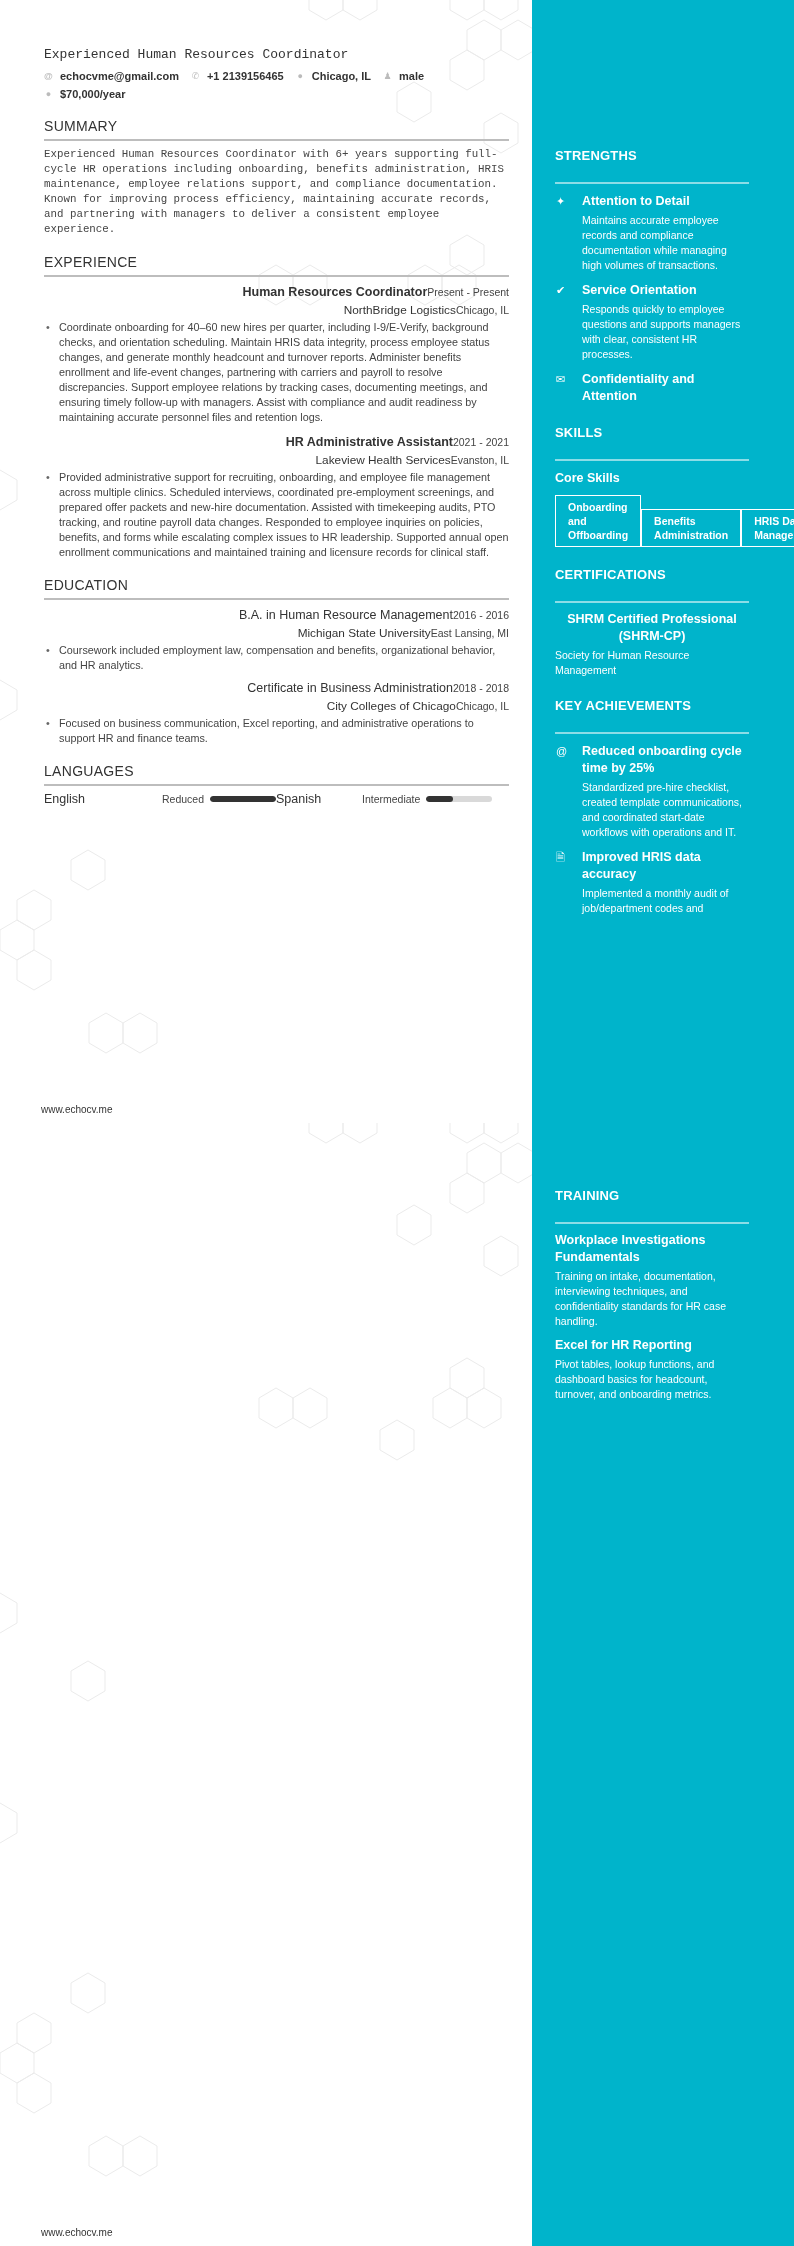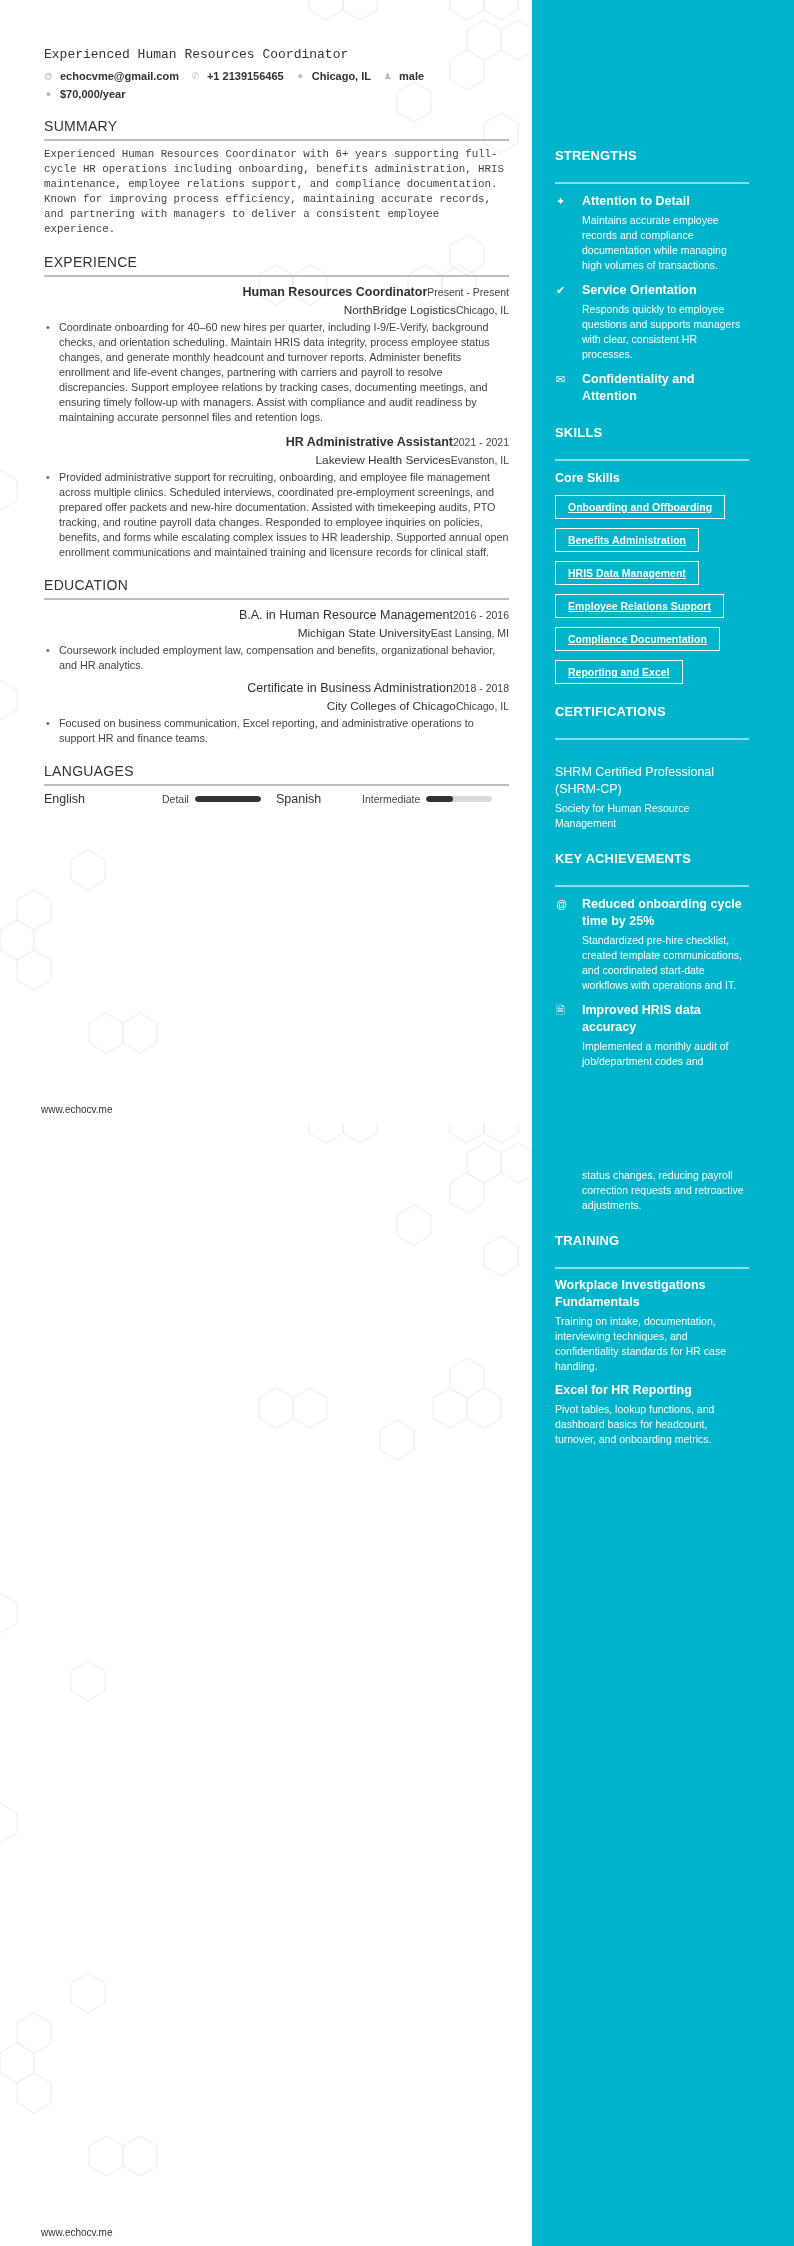--- a/index.html
+++ b/index.html
@@ -45,22 +45,22 @@
   
   .side { position: absolute; left: 555px; width: 194px; color: #fff; }
   .s-title { font-size: 13px; font-weight: bold; letter-spacing: 0.2px; padding-bottom: 18px; border-bottom: 2px solid rgba(255,255,255,0.55); line-height: 16px; }
   .s-item { display: flex; margin-top: 9px; }
   .s-ic { width: 27px; flex: none; font-size: 11px; line-height: 16px; padding-left: 1px; }
   .s-body { flex: 1; }
   .s-head { font-size: 12.5px; font-weight: bold; line-height: 17px; }
   .s-desc { font-size: 10.5px; line-height: 15px; margin-top: 3px; }
   .core { font-size: 12.5px; font-weight: bold; margin-top: 9px; line-height: 16px; }
   .chip { display: inline-block; border: 1px solid #fff; padding: 4px 12px; font-size: 10.5px; font-weight: bold; margin-top: 9px; line-height: 14px; }
-  .chips { display: flex; flex-direction: column; align-items: flex-start; text-decoration: underline; }
-  .cert-name { font-size: 12.5px; font-weight: normal; line-height: 17px; margin-top: 24px; }
+  .chips { display: flex; flex-direction: row; align-items: flex-end; }
+  .cert-name { font-size: 12.5px; font-weight: bold; line-height: 17px; margin-top: 8px; text-align: center; }
   .cert-org { font-size: 10.5px; line-height: 15px; margin-top: 3px; }
   .train-name { font-size: 12.5px; font-weight: bold; line-height: 17px; margin-top: 8px; }
   .train-desc { font-size: 10.5px; line-height: 15px; margin-top: 3px; }
 </style>
 </head>
 <body>
 
 <div class="page p1">
   <svg class="hexbg" viewBox="0 0 532 1123">
     <g fill="none" stroke="#ebebeb" stroke-width="1">
@@ -163,21 +163,21 @@
         <span class="company">City Colleges of Chicago</span>
         <span class="loc">Chicago, IL</span>
       </div>
       <div class="bullet">Focused on business communication, Excel reporting, and administrative operations to support HR and finance teams.</div>
     </div>
 
     <div class="sec-title">LANGUAGES</div>
     <div class="langs">
       <div class="lang">
         <span class="lang-name">English</span>
-        <span class="lang-level">Detail</span>
+        <span class="lang-level">Reduced</span>
         <span class="bar">
             <span style="width:100%"></span>
           </span>
       </div>
       <div class="lang" style="width:233px">
         <span class="lang-name" style="width:86px">Spanish</span>
         <span class="lang-level">Intermediate</span>
         <span class="bar">
             <span style="width:40%"></span>
           </span>
@@ -268,26 +268,20 @@
       <path d="M17,900 l17,-10 l17,10 l0,20 l-17,10 l-17,-10 z"></path>
       <path d="M0,930 l17,-10 l17,10 l0,20 l-17,10 l-17,-10 z"></path>
       <path d="M17,960 l17,-10 l17,10 l0,20 l-17,10 l-17,-10 z"></path>
       <path d="M89,1023 l17,-10 l17,10 l0,20 l-17,10 l-17,-10 z"></path>
         <path d="M123,1023 l17,-10 l17,10 l0,20 l-17,10 l-17,-10 z"></path>
     </g>
   </svg>
   <div class="sidebar-bg"></div>
 
   <div class="side" style="top:45px">
-    <div class="s-item" style="margin-top:0">
-      <div class="s-ic"></div>
-      <div class="s-body">
-        <div class="s-desc" style="margin-top:0">status changes, reducing payroll correction requests and retroactive adjustments.</div>
-      </div>
-    </div>
 
     <div class="s-title" style="margin-top:20px">TRAINING</div>
     <div class="train-name">Workplace Investigations Fundamentals</div>
     <div class="train-desc">Training on intake, documentation, interviewing techniques, and confidentiality standards for HR case handling.</div>
     <div class="train-name">Excel for HR Reporting</div>
     <div class="train-desc">Pivot tables, lookup functions, and dashboard basics for headcount, turnover, and onboarding metrics.</div>
   </div>
 
   <div class="footer-url" style="top:1104px">www.echocv.me</div>
 </div>

